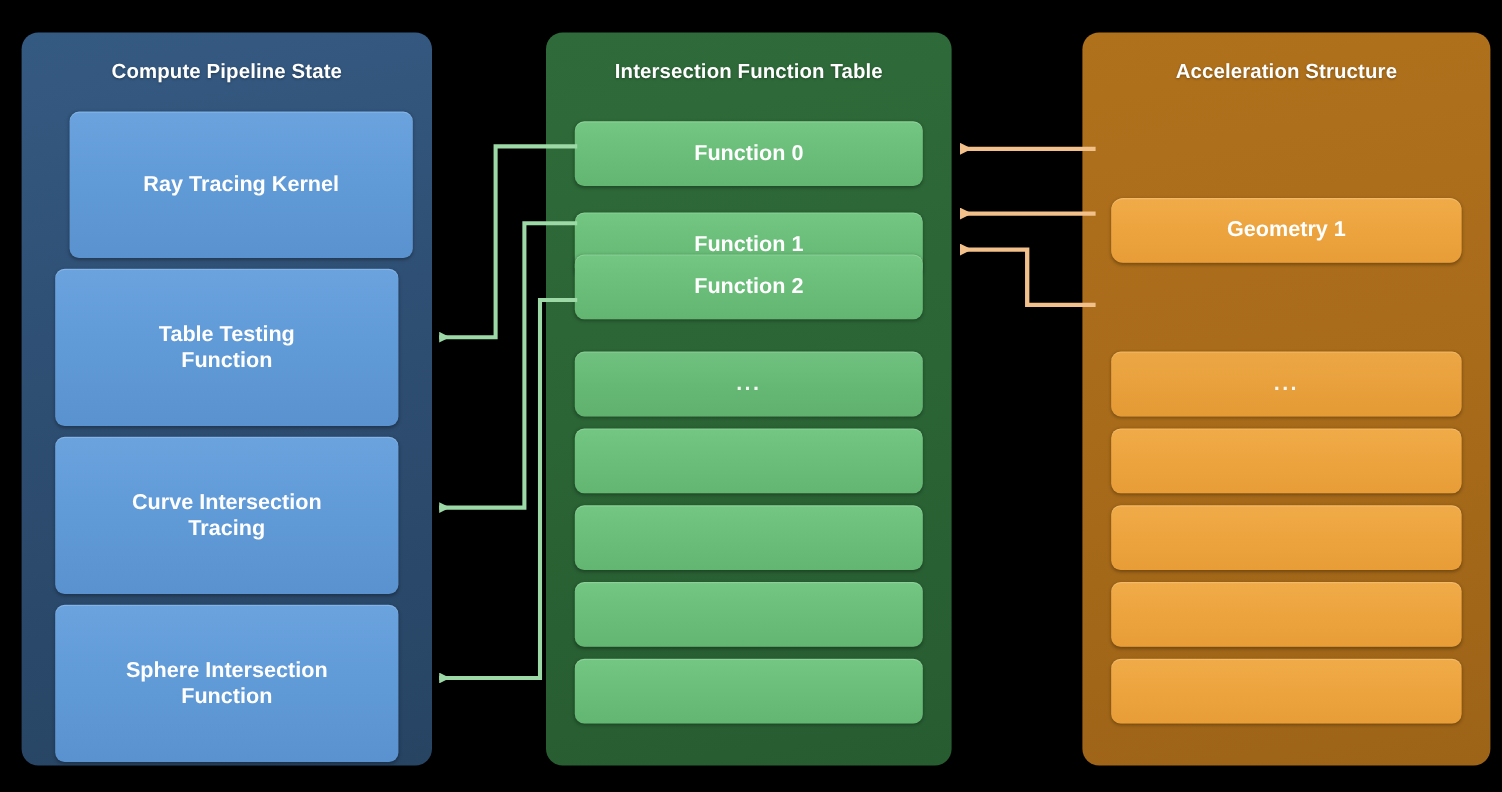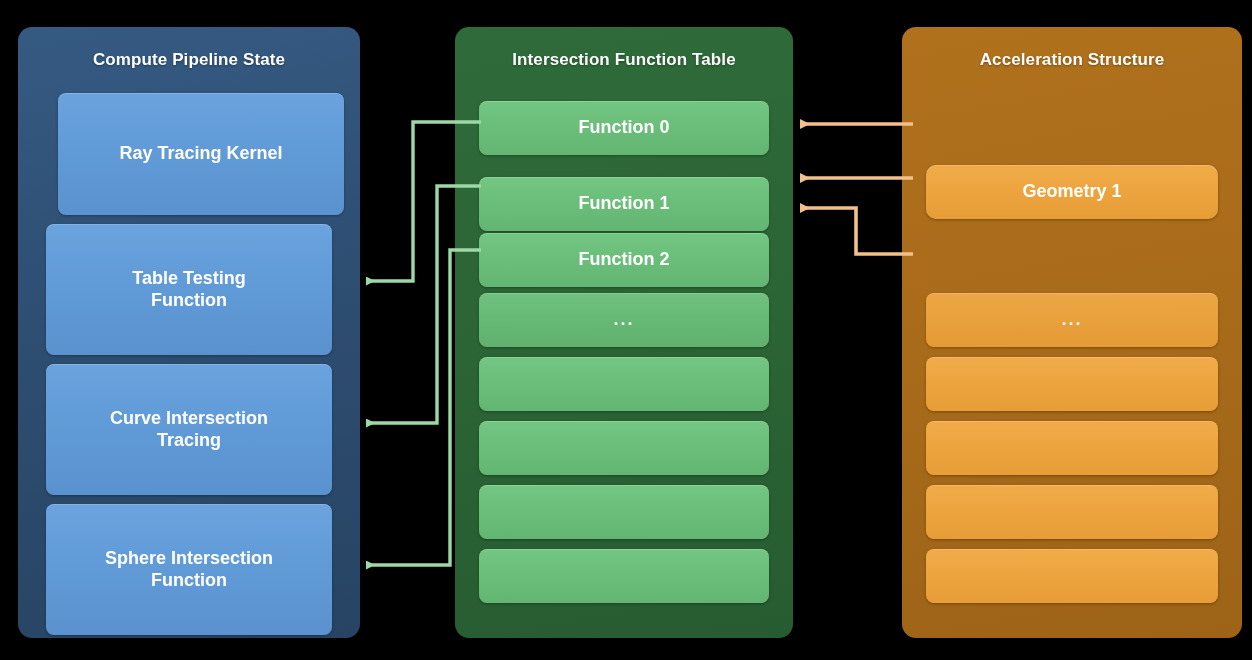--- a/index.html
+++ b/index.html
@@ -84,21 +84,21 @@
       <div class="card" style="top:411px;height:131px;">Sphere Intersection
 Function</div>
     </div>
   </div>
 
   <div class="panel" id="panel-ift">
     <div class="panel-title">Intersection Function Table</div>
     <div class="card-list">
       <div class="card" style="top:8px;height:54px;">Function 0</div>
       <div class="card" style="top:72px;height:54px;margin-top:12px;">Function 1</div>
-      <div class="card" style="top:140px;height:54px;">Function 2</div>
+      <div class="card" style="top:119px;height:54px;">Function 2</div>
       <div class="card ellipsis" style="top:200px;height:54px;">...</div>
       <div class="card" style="top:264px;height:54px;"></div>
       <div class="card" style="top:328px;height:54px;"></div>
       <div class="card" style="top:392px;height:54px;"></div>
       <div class="card" style="top:456px;height:54px;"></div>
     </div>
   </div>
 
   <div class="panel" id="panel-as">
     <div class="panel-title">Acceleration Structure</div>

